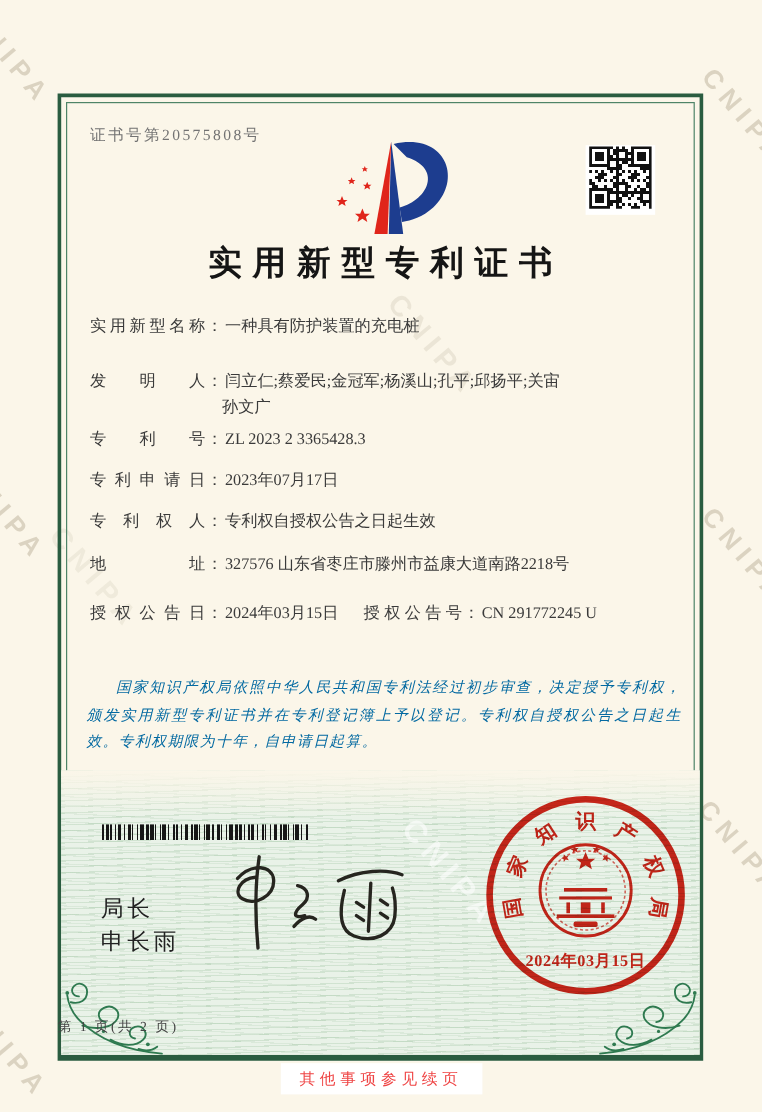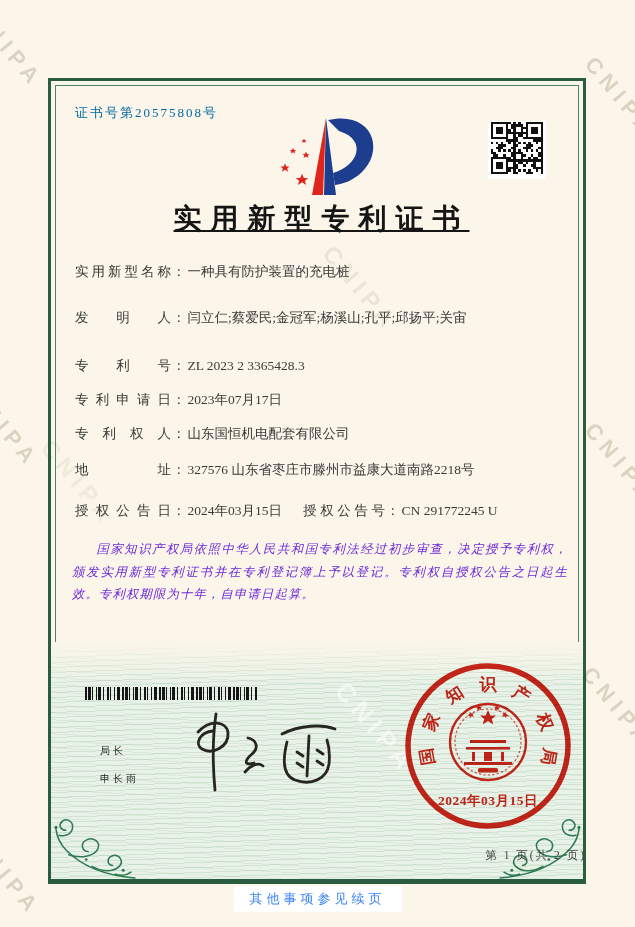--- a/index.html
+++ b/index.html
@@ -9,72 +9,72 @@
   .wm{position:absolute;font-family:"Liberation Sans",sans-serif;font-weight:bold;
       font-size:22px;letter-spacing:6px;color:rgba(167,156,130,.38);
       transform:rotate(50deg);transform-origin:left top;white-space:nowrap;pointer-events:none;}
   .wm.in{color:rgba(175,165,140,.20);font-size:24px;}
   .wm.white{color:rgba(255,255,255,.55);font-size:26px;z-index:3;}
   
   .frame{position:absolute;left:48px;top:78px;width:538px;height:806px;box-sizing:border-box;
          border:3px solid #2a5c40;border-bottom-width:5px;}
   .frame-inner{position:absolute;inset:4px;border:1px solid #4e8467;pointer-events:none;}
   
-  .cert-no{position:absolute;left:75px;top:104px;font-size:13px;letter-spacing:2px;color:#0369a1;}
+  .cert-no{position:absolute;left:75px;top:104px;font-size:13px;letter-spacing:2px;color:#737373;}
   .logo{position:absolute;left:276px;top:110px;width:120px;height:90px;}
   .qr{position:absolute;left:488px;top:121px;width:58px;height:58px;background:#fff;
       display:flex;align-items:center;justify-content:center;}
   .title{position:absolute;left:48px;top:200px;width:538px;text-align:center;
-         font-size:28px;font-weight:bold;color:#151515;letter-spacing:9px;text-indent:9px;text-decoration:underline;}
+         font-size:28px;font-weight:bold;color:#151515;letter-spacing:9px;text-indent:9px;}
   
   .row{position:absolute;left:75px;right:56px;font-size:13.5px;color:#3a3a3a;line-height:1.35;}
   .lab{display:inline-flex;justify-content:space-between;width:96px;vertical-align:top;}
   .lab.w86{width:82px;}
   .colon{margin:0 1px;}
   .val{margin-left:1px;}
   .row2col .col2{position:absolute;left:228px;top:0;white-space:nowrap;}
   
   .para{position:absolute;left:72px;width:496px;font-size:12.3px;font-style:italic;
-        line-height:1.85;letter-spacing:1.2px;text-align:justify;text-indent:2em;color:#6d28d9;}
+        line-height:1.85;letter-spacing:1.2px;text-align:justify;text-indent:2em;color:#0369a1;margin-top:24px;}
   
   .wavy{position:absolute;left:51px;top:642px;width:532px;height:237px;z-index:1;
         background-color:#e9f2e8;
         background-image:repeating-linear-gradient(178deg,rgba(110,165,115,.20) 0 1px,transparent 1px 5px),
                          repeating-linear-gradient(183deg,rgba(110,165,115,.12) 0 1px,transparent 1px 7px);}
   .wavy::before{content:'';position:absolute;top:0;left:0;right:0;height:40px;
         background:linear-gradient(#fbf6e9,rgba(251,246,233,0));}
   .barcode{position:absolute;left:85px;top:687px;width:173px;height:13px;z-index:2;
         background-image:repeating-linear-gradient(90deg,#161616 0 2px,transparent 2px 3px,
           #161616 3px 6px,transparent 6px 7px,#161616 7px 8px,transparent 8px 11px,
           #161616 11px 12px,transparent 12px 13px,#161616 13px 16px,transparent 16px 18px,
           #161616 18px 19px,transparent 19px 22px,#161616 22px 24px,transparent 24px 25px,
           #161616 25px 26px,transparent 26px 29px,#161616 29px 30px,transparent 30px 32px,
           #161616 32px 35px,transparent 35px 37px);}
-  .signer{position:absolute;left:100px;font-family:Liberation Mono, monospace;
-          font-size:10px;letter-spacing:3px;color:#222;z-index:2;}
+  .signer{position:absolute;left:84px;font-family:Liberation Mono, monospace;
+          font-size:19px;letter-spacing:3px;color:#222;z-index:2;}
   .sig{position:absolute;left:182px;top:702px;width:170px;height:96px;z-index:2;}
   
   .seal{position:absolute;left:400px;top:658px;width:176px;height:176px;z-index:4;
         mix-blend-mode:multiply;}
   .seal svg{position:absolute;inset:0;}
   .seal-ch{position:absolute;left:50%;top:50%;width:22px;height:22px;margin:-11px 0 0 -11px;
         display:flex;align-items:center;justify-content:center;
         font-weight:bold;font-size:17px;color:#d3271b;
         transform:rotate(var(--a)) translateY(-62px);}
   .seal-date{position:absolute;left:0;top:134px;width:100%;text-align:center;
         font-weight:bold;font-size:13.5px;color:#d3271b;letter-spacing:.5px;}
   
-  .page-info{position:absolute;left:48px;top:848px;width:538px;text-align:right;
+  .page-info{position:absolute;left:48px;top:848px;width:538px;text-align:left;
         font-size:11.5px;color:#444;z-index:2;letter-spacing:2px;}
   .orn{position:absolute;width:86px;height:74px;top:806px;z-index:2;}
   .orn.left{left:51px;transform:scaleX(-1);}
   .orn.right{left:498px;}
   .note{position:absolute;left:0;top:886px;width:635px;text-align:center;}
   .note span{display:inline-block;background:#ffffff;padding:4px 16px;
-        font-size:13px;letter-spacing:4px;color:#3b82f6;}
+        font-size:13px;letter-spacing:4px;color:#ef4444;}
 </style>
 </head>
 <body>
 
 <div class="page">
 
   <div class="wm" style="left:-14px;top:2px">CNIPA</div>
   <div class="wm" style="left:599px;top:52px">CNIPA</div>
   <div class="wm" style="left:-18px;top:382px">CNIPA</div>
   <div class="wm" style="left:599px;top:418px">CNIPA</div>
@@ -403,20 +403,23 @@
         <span>称</span>
       </span><span class="colon">：</span><span class="val">一种具有防护装置的充电桩</span>
   </div>
   <div class="row" style="top:309px">
     <span class="lab">
         <span>发</span>
         <span>明</span>
         <span>人</span>
       </span><span class="colon">：</span><span class="val">闫立仁;蔡爱民;金冠军;杨溪山;孔平;邱扬平;关宙</span>
   </div>
+  <div class="row" style="top:330px;left:185px">
+    <span>孙文广</span>
+  </div>
   <div class="row" style="top:357px">
     <span class="lab">
         <span>专</span>
         <span>利</span>
         <span>号</span>
       </span><span class="colon">：</span><span class="val">ZL 2023 2 3365428.3</span>
   </div>
   <div class="row" style="top:391px">
     <span class="lab">
         <span>专</span>
@@ -425,21 +428,21 @@
         <span>请</span>
         <span>日</span>
       </span><span class="colon">：</span><span class="val">2023年07月17日</span>
   </div>
   <div class="row" style="top:425px">
     <span class="lab">
         <span>专</span>
         <span>利</span>
         <span>权</span>
         <span>人</span>
-      </span><span class="colon">：</span><span class="val">山东国恒机电配套有限公司</span>
+      </span><span class="colon">：</span><span class="val">专利权自授权公告之日起生效</span>
   </div>
   <div class="row" style="top:461px">
     <span class="lab">
         <span>地</span>
         <span>址</span>
       </span><span class="colon">：</span><span class="val">327576 山东省枣庄市滕州市益康大道南路2218号</span>
   </div>
   <div class="row row2col" style="top:502px">
     <span class="lab">
         <span>授</span>

